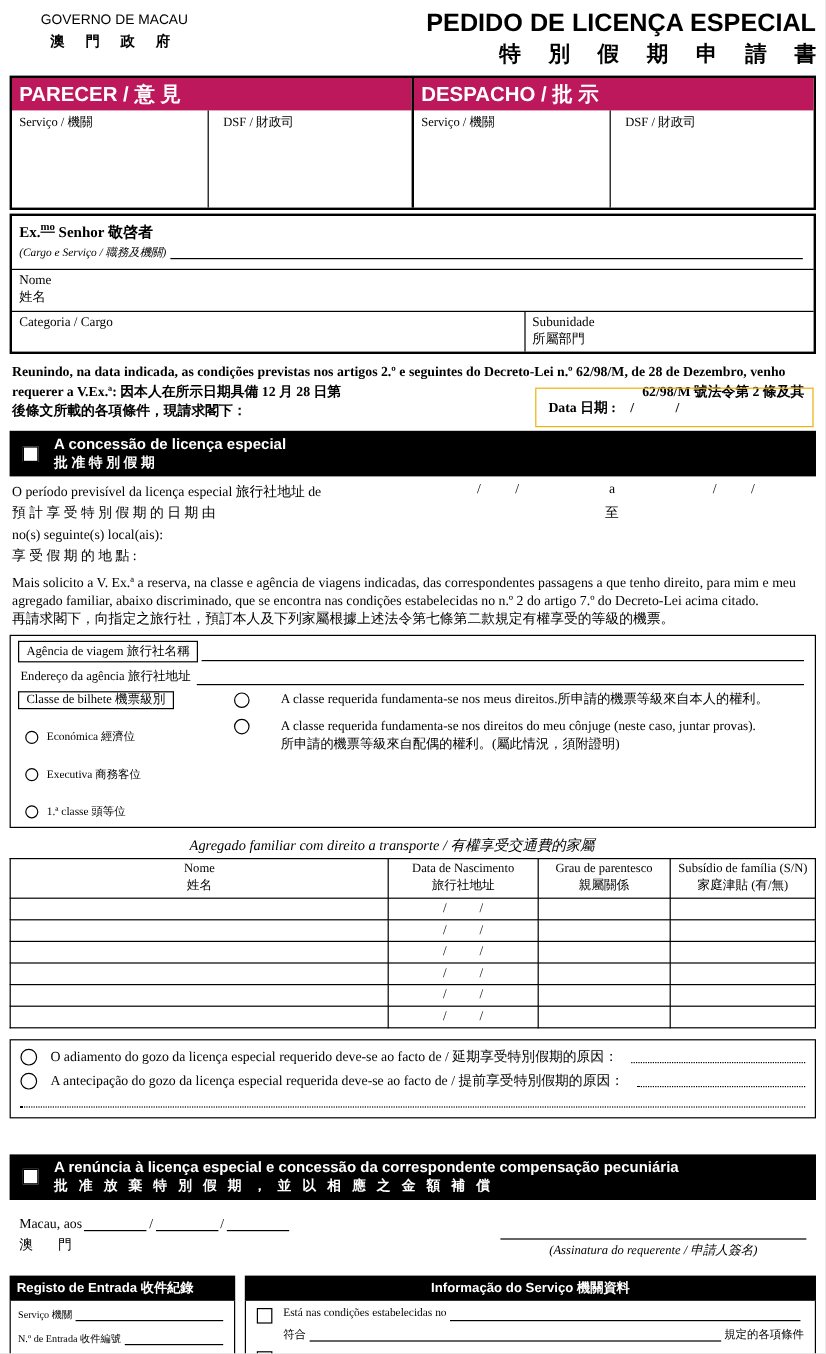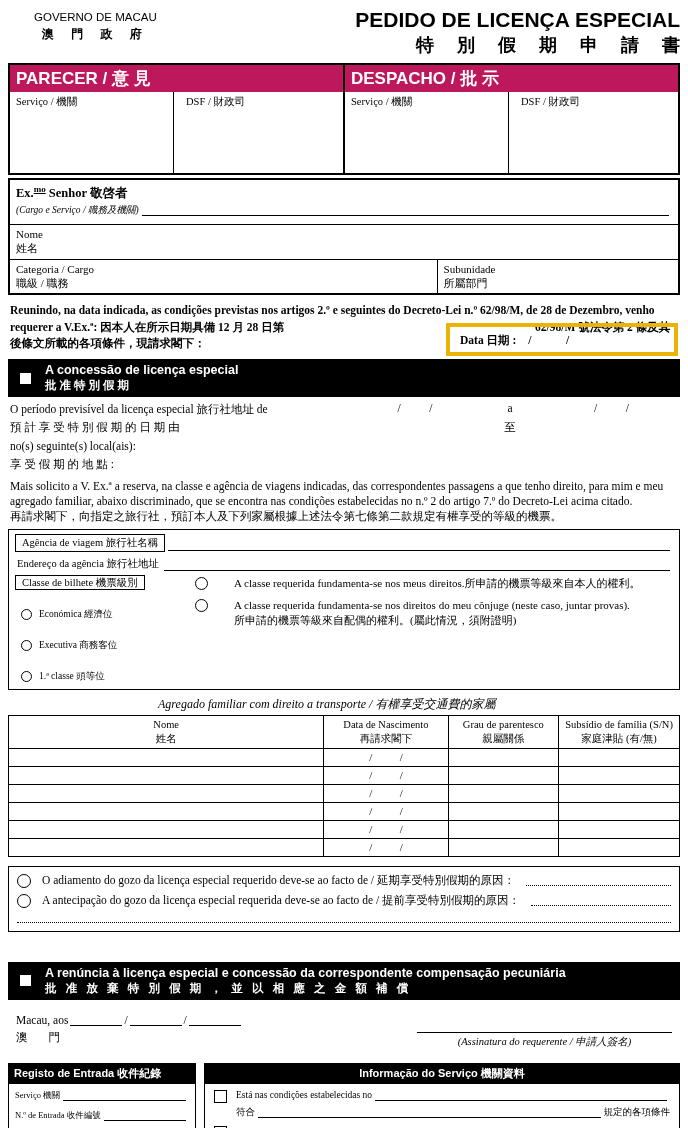--- a/index.html
+++ b/index.html
@@ -33,21 +33,21 @@
   .addr-salutation sup { text-decoration:underline; font-size:9px; }
   .addr-cargo { display:flex; padding:2px 6px 7px; font-size:9.5px; font-style:italic; }
   .addr-row { border-top:1px solid #000; padding:2px 6px 3px; line-height:1.3; }
   .addr-split { display:flex; border-top:1px solid #000; }
   .addr-cat { flex:0 0 64%; padding:2px 6px 3px; border-right:1px solid #000; line-height:1.3; }
   .addr-sub { flex:1; padding:2px 6px 3px; line-height:1.3; }
 
   
   .request { position:relative; font-weight:bold; font-size:11.5px; line-height:1.42; margin:7px 2px 8px; }
   .request .rline2, .request .rline3 { padding-right:248px; }
-  .data-box { position:absolute; right:0; top:21px; width:232px; height:33px; border:4px solid #eab308;
+  .data-box { position:absolute; right:0; top:21px; width:232px; height:33px; border:1px solid #eab308;
               display:flex; align-items:center; gap:12px; padding:0 10px; font-weight:bold; }
 
   
   .sec-bar { background:#000; color:#fff; font-family:"Liberation Sans",sans-serif; font-weight:bold;
              display:flex; align-items:center; gap:13px; padding:4px 8px 4px 11px; margin:5px 0; }
   .cbx { width:13px; height:13px; border:1px solid #000; background:#fff; display:inline-block; flex:0 0 auto; }
   .sec-text-pt { font-size:12.5px; }
   .sec-text-zh { font-size:11.5px; letter-spacing:3px; margin-top:1px; }
 
   
@@ -155,21 +155,20 @@
       <span>(Cargo e Serviço /  職務及機關)</span>
       <span class="fill-line"></span>
     </div>
     <div class="addr-row">
       <div>Nome</div>
       <div>姓名</div>
     </div>
     <div class="addr-split">
       <div class="addr-cat">
         <div>Categoria / Cargo</div>
-        <div>職級 / 職務</div>
       </div>
       <div class="addr-sub">
         <div>Subunidade</div>
         <div>所屬部門</div>
       </div>
     </div>
   </div>
 
   <div class="request">
     <span class="rline">Reunindo, na data indicada, as condições previstas nos artigos 2.º e seguintes do Decreto-Lei n.º 62/98/M, de 28</span>
@@ -259,21 +258,21 @@
         <col style="width:18%">
       </colgroup>
     <thead>
       <tr>
         <th>
           <div>Nome</div>
           <div>姓名</div>
         </th>
         <th>
           <div>Data de Nascimento</div>
-          <div>再請求閣下</div>
+          <div>旅行社地址</div>
         </th>
         <th>
           <div>Grau de parentesco</div>
           <div>親屬關係</div>
         </th>
         <th>
           <div>Subsídio de família (S/N)</div>
           <div>家庭津貼 (有/無)</div>
         </th>
       </tr>

